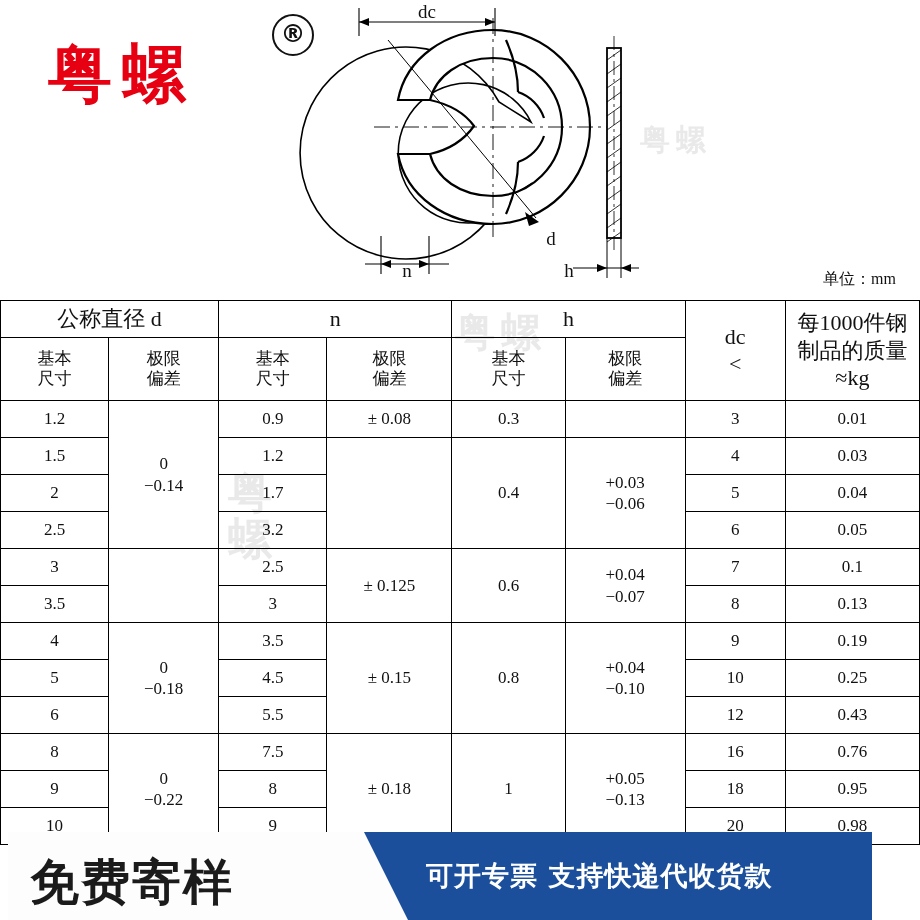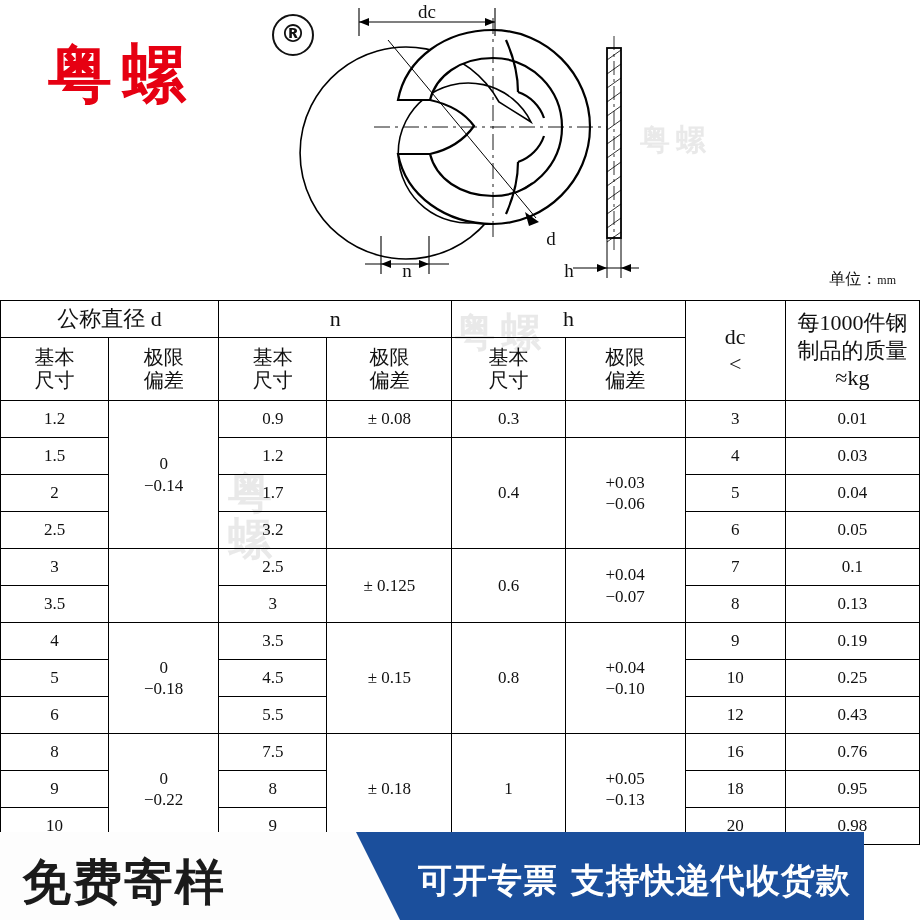--- a/index.html
+++ b/index.html
@@ -53,21 +53,21 @@
   }
   #drawing svg { display: block; }
 
   #unit-label {
     position: absolute;
     right: 24px; bottom: 10px;
     font-family: "Liberation Serif", serif;
     font-size: 16px;
     color: #111;
   }
-  #unit-label .mm { font-size: 12px; }
+  #unit-label .mm { font-size: 16px; }
 
   
   .wm {
     position: absolute;
     font-family: "DejaVu Sans", sans-serif;
     font-weight: bold;
     color: rgba(120,120,120,0.16);
     pointer-events: none;
     white-space: nowrap;
     letter-spacing: 6px;
@@ -89,38 +89,38 @@
   #spec-table td, #spec-table th {
     border: 1px solid #000;
     text-align: center;
     vertical-align: middle;
     font-weight: normal;
     color: #111;
     padding: 0;
     background: transparent;
   }
   .hdr-top td { height: 36px; font-size: 22px; }
-  .hdr-sub td { height: 62px; font-size: 20px; line-height: 1.15; }
+  .hdr-sub td { height: 62px; font-size: 17px; line-height: 1.15; }
   .body-row td { height: 36px; font-size: 17px; }
   .col-d1 { width: 108px; }
   .col-d2 { width: 110px; }
   .col-n1 { width: 108px; }
   .col-n2 { width: 125px; }
   .col-h1 { width: 113px; }
   .col-h2 { width: 120px; }
   .col-dc { width: 100px; }
   .col-kg { width: 134px; }
   .dc-head { font-size: 18px; line-height: 1.2; }
   .kg-head { font-size: 14px; line-height: 1.25; margin-left: 32px; }
   .tol { font-size: 16px; line-height: 1.25; }
 
   
   #banner {
     position: absolute;
-    left: 0; bottom: 0;
+    left: 8px; bottom: 0;
     width: 864px; height: 88px;
     overflow: hidden;
     text-align: right;
   }
   #banner-left {
     position: absolute;
     left: 0; top: 0;
     width: 400px; height: 88px;
     background: #fdfdfd;
   }
@@ -138,21 +138,21 @@
     font-weight: bold;
     font-size: 49px;
     color: #1b1b1b;
     letter-spacing: 2px;
   }
   #banner-right-text {
     position: absolute;
     left: 418px; top: 26px;
     font-family: "DejaVu Sans", sans-serif;
     font-weight: bold;
-    font-size: 34px;
+    font-size: 27px;
     color: #ffffff;
     letter-spacing: 1px;
   }
 </style>
 </head>
 <body>
 
 <div id="logo-area">
   <div id="logo-text">粤螺</div>
   <div id="logo-reg">®</div>

